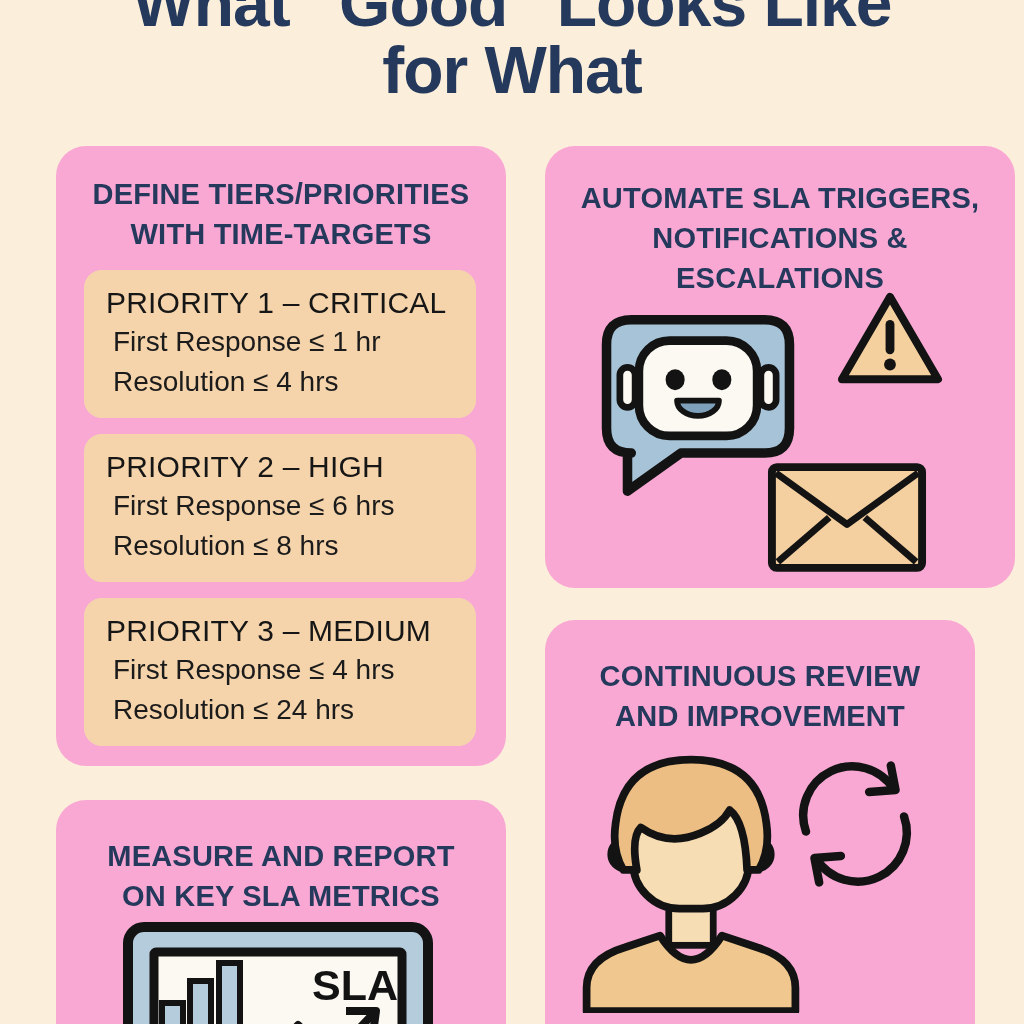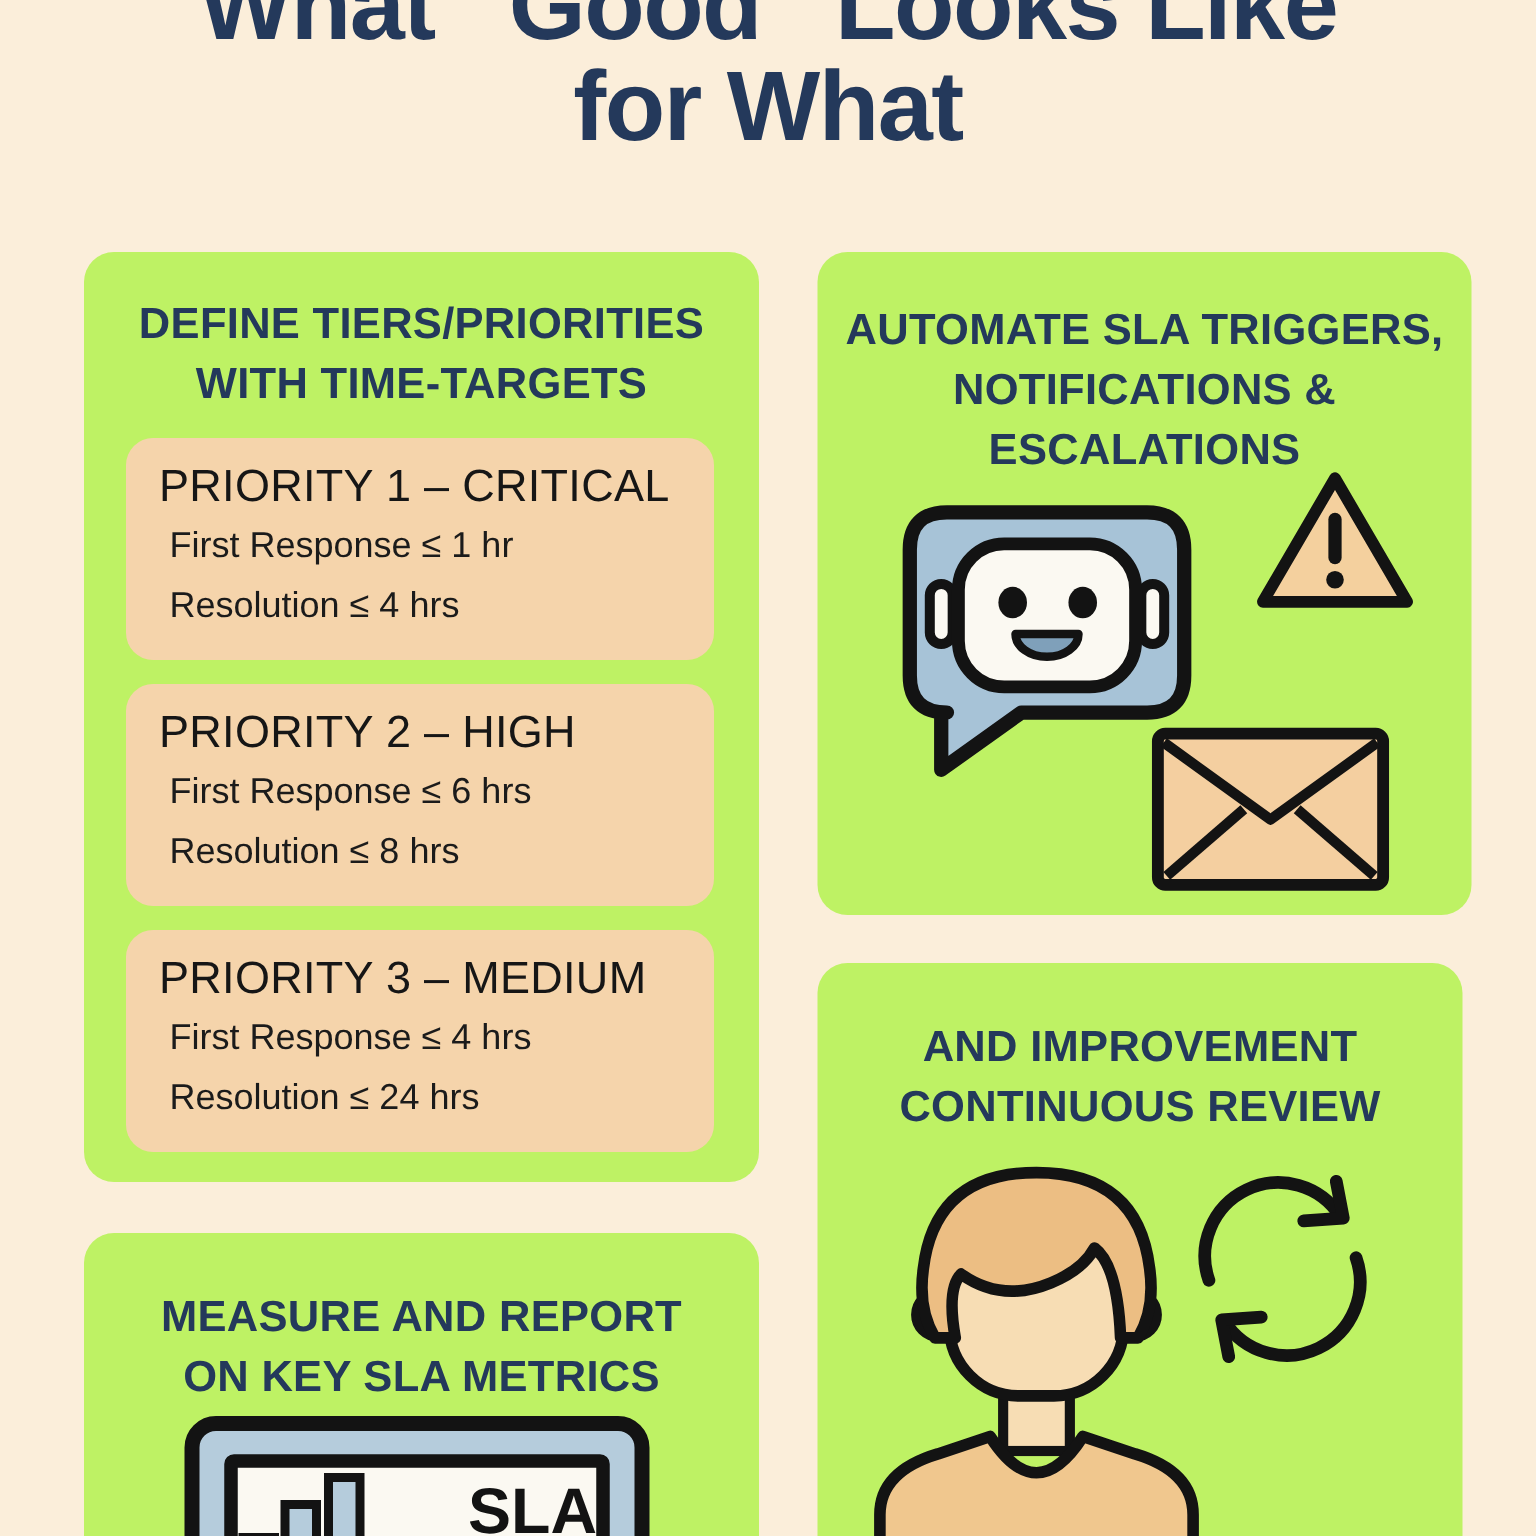--- a/index.html
+++ b/index.html
@@ -7,42 +7,42 @@
     width:1024px;height:1024px;overflow:hidden;position:relative;
     background:#FBEEDA;
     font-family:"Liberation Sans","DejaVu Sans",sans-serif;
   }
   .page-title{
     position:absolute;left:0;top:-30px;width:1024px;
     text-align:center;color:#24395B;font-weight:bold;
     font-size:66px;line-height:67px;letter-spacing:-1px;
   }
   .card{
-    position:absolute;background:#bef264;border-radius:20px;margin-top:22px;
+    position:absolute;background:#f9a8d4;border-radius:30px;
   }
   #card-define{left:56px;top:146px;width:450px;height:620px;}
   #card-measure{left:56px;top:800px;width:450px;height:300px;}
-  #card-automate{left:545px;top:146px;width:436px;height:442px;}
+  #card-automate{left:545px;top:146px;width:470px;height:442px;}
   #card-review{left:545px;top:620px;width:430px;height:480px;}
   .card-heading{
     text-align:center;color:#24395B;font-weight:bold;
     font-size:29px;line-height:40px;letter-spacing:0.2px;
   }
   #card-define .card-heading{padding-top:28px;}
   #card-automate .card-heading{padding-top:32px;}
   #card-measure .card-heading{padding-top:36px;}
   #card-review .card-heading{padding-top:36px;}
   .priority-box{
     background:#F5D4AB;border-radius:18px;
     margin:16px 30px 0 28px;padding:14px 20px 16px 22px;
     color:#161616;
   }
   .priority-box:first-of-type{margin-top:14px;}
   .priority-title{font-size:30px;font-weight:normal;line-height:38px;letter-spacing:0.2px;}
-  .priority-line{font-size:24px;line-height:40px;padding-left:7px;color:#1B1B1B;}
+  .priority-line{font-size:28px;line-height:40px;padding-left:7px;color:#1B1B1B;}
   .icon-abs{position:absolute;}
   svg text{font-family:"Liberation Sans","DejaVu Sans",sans-serif;}
 </style>
 </head>
 <body>
 
 <div class="page-title">
   <div>What “Good” Looks Like</div>
   <div>for What</div>
 </div>
@@ -113,22 +113,22 @@
     <rect x="68" y="60" width="21" height="126" fill="#B5CCDC" stroke="#131313" stroke-width="6"></rect>
     <rect x="97" y="42" width="21" height="144" fill="#B5CCDC" stroke="#131313" stroke-width="6"></rect>
     <text x="233" y="79" text-anchor="middle" font-size="43" font-weight="bold" fill="#131313">SLA</text>
     <path d="M128 160 L176 104 L210 136 L252 92" fill="none" stroke="#131313" stroke-width="8" stroke-linejoin="round"></path>
     <path d="M224 90 L254 90 L250 120" fill="none" stroke="#131313" stroke-width="8" stroke-linejoin="round"></path>
   </svg>
 </section>
 
 <section class="card" id="card-review">
   <div class="card-heading">
+    <div>CONTINUOUS REVIEW</div>
     <div>AND IMPROVEMENT</div>
-    <div>CONTINUOUS REVIEW</div>
   </div>
 
   <svg class="icon-abs" style="left:30px;top:132px;" width="232" height="261" viewBox="0 0 240 270" aria-hidden="true">
     <rect x="97" y="130" width="46" height="70" fill="#F7DDB4" stroke="#131313" stroke-width="7"></rect>
     <path d="M12 268 V244 Q12 214 52 202 L88 190 Q120 240 152 190 L188 202 Q228 214 228 244 V268 Z" fill="#F0C78E" stroke="#131313" stroke-width="8" stroke-linejoin="round"></path>
     <circle cx="52" cy="106" r="15" fill="#F7DDB4" stroke="#131313" stroke-width="7"></circle>
     <circle cx="188" cy="106" r="15" fill="#F7DDB4" stroke="#131313" stroke-width="7"></circle>
     <rect x="60" y="46" width="120" height="116" rx="48" fill="#F7DDB4" stroke="#131313" stroke-width="8"></rect>
     <path d="M120 8 Q50 8 42 74 Q38 102 50 122 L64 122 Q58 88 68 78 Q96 98 130 84 Q152 75 160 60 Q176 72 178 122 L190 122 Q202 102 198 74 Q190 8 120 8 Z" fill="#ECBE83" stroke="#131313" stroke-width="8" stroke-linejoin="round"></path>
   </svg>

